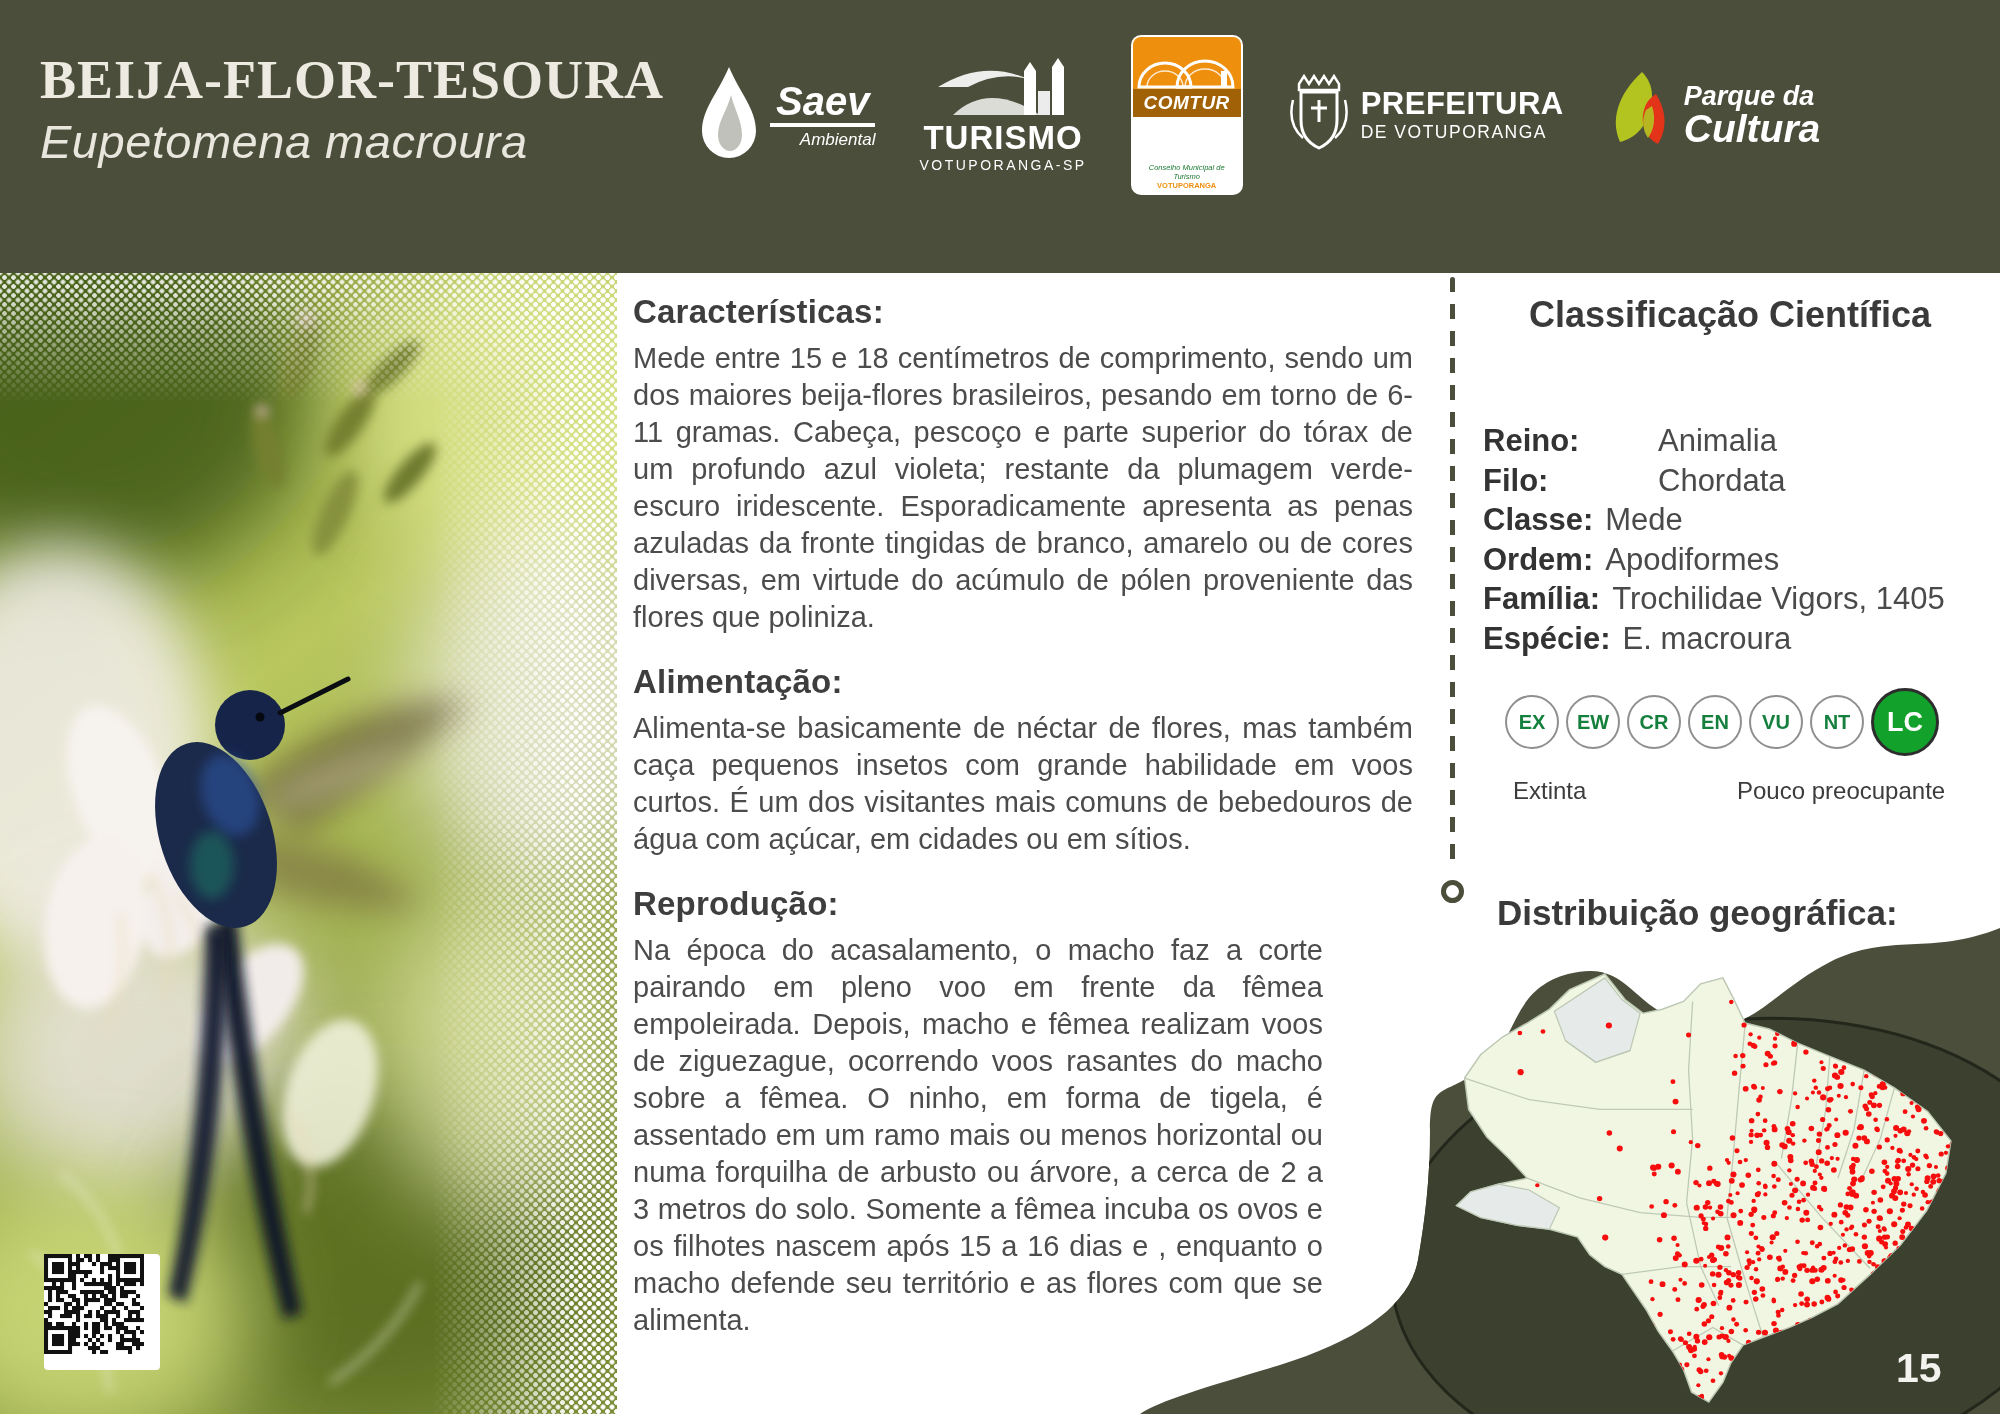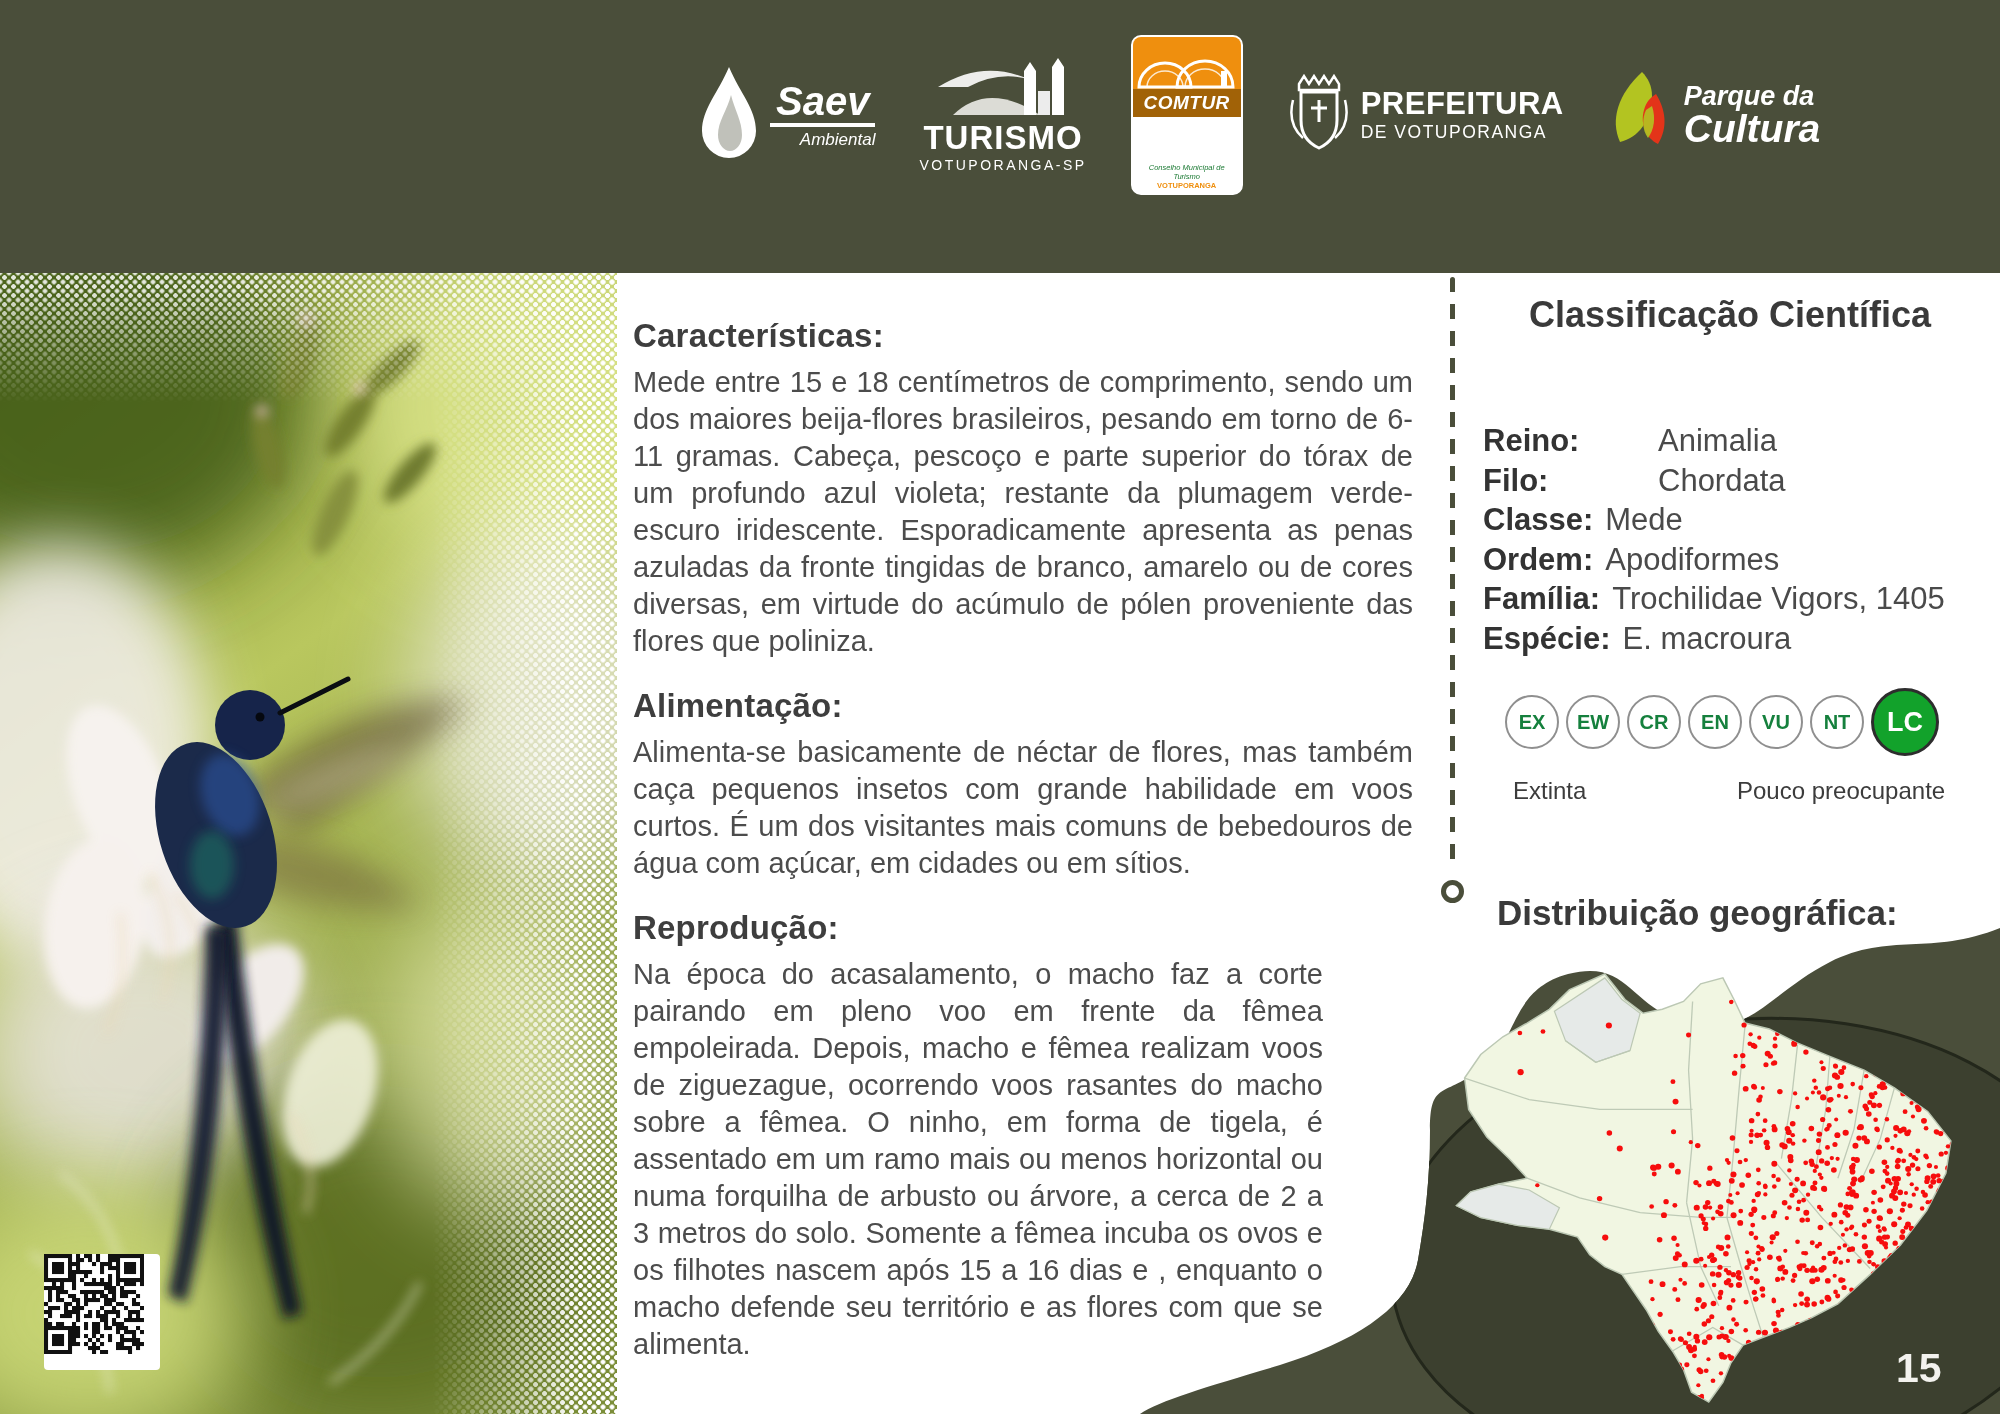--- a/index.html
+++ b/index.html
@@ -74,21 +74,21 @@
     mask-image:linear-gradient(to bottom, #000 12%, transparent);
     opacity:.85;
   }
   .qr {
     position:absolute; left:44px; top:981px; width:116px; height:116px;
     background:#fff; border-radius:4px; padding:8px;
   }
 
   
   .article {
-    position:absolute; left:633px; top:273px; width:780px; padding-top:44px;
+    position:absolute; left:633px; top:273px; width:780px; padding-top:20px;
   }
   .sec-heading {
     font-size:33px; font-weight:700; color:#3e3e3e; letter-spacing:0.2px;
     margin-bottom:9px;
   }
   .sec-body {
     font-size:29px; line-height:37px; color:#4c4c4c; text-align:justify;
     margin-bottom:27px;
   }
 
@@ -136,20 +136,24 @@
   .blob { position:absolute; left:1100px; top:920px; width:900px; height:494px; }
   .brazil { position:absolute; left:1398px; top:972px; width:565px; height:432px; }
   .page-num {
     position:absolute; left:1896px; top:1345px; font-size:41px; font-weight:800; color:#f3f2ee;
   }
 </style>
 </head>
 <body>
 
 <div class="header">
+  <div class="title-block">
+    <div class="title-main">BEIJA-FLOR-TESOURA</div>
+    <div class="title-sub">Eupetomena macroura</div>
+  </div>
 
   <div class="logo-row">
 
     <div class="logo">
       <span>
         <svg width="62" height="96" viewBox="0 0 62 96">
           <path d="M31 2 C20 28 4 44 4 66 a27 27 0 0 0 54 0 C58 44 42 28 31 2 Z" fill="#fff"></path>
           <path d="M33 30 C29 46 20 56 20 70 a12 16 0 0 0 24 0 C44 56 37 46 33 30 Z" fill="#4a4e3a" opacity="0.35"></path>
         </svg>
       </span>

